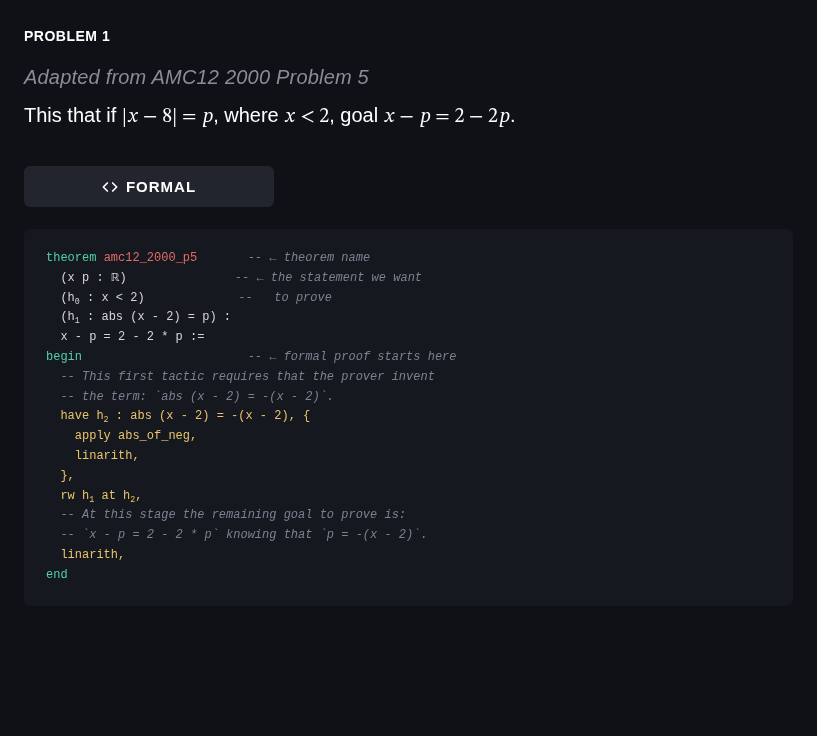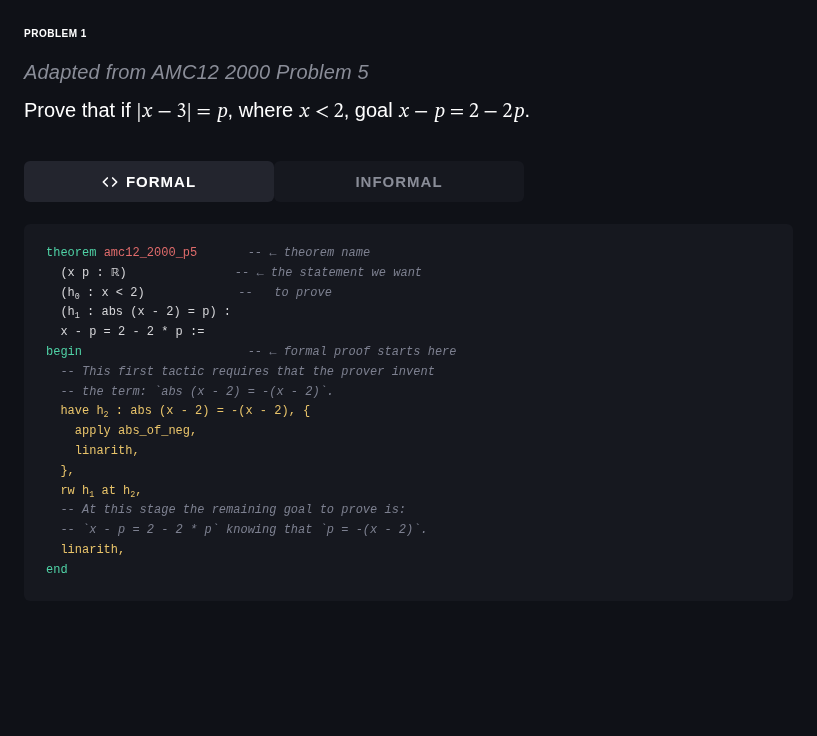--- a/index.html
+++ b/index.html
@@ -6,21 +6,21 @@
   body {
     background: #0f1117;
     color: #e8e8ea;
     font-family: -apple-system, BlinkMacSystemFont, "Segoe UI", sans-serif;
     width: 817px;
     height: 736px;
     padding: 28px 24px;
     overflow: hidden;
   }
   .heading {
-    font-size: 10px;
+    font-size: 14px;
     font-weight: 700;
     letter-spacing: 0.5px;
     color: #ffffff;
     margin-bottom: 22px;
   }
   .subtitle {
     font-size: 20px;
     font-style: italic;
     color: #8a8d98;
     margin-bottom: 15px;
@@ -79,33 +79,30 @@
   .sub { font-size: 0.7em; vertical-align: sub; line-height: 0; }
 </style>
 </head>
 <body>
 
 <div class="heading">PROBLEM 1</div>
 
 <div class="subtitle">Adapted from AMC12 2000 Problem 5</div>
 
 <div class="prompt">
-  <span>Prove that if </span><span class="math">|𝑥 − 3| = 𝑝</span><span>, where </span><span class="math">𝑥 &lt; 2</span><span>, goal </span><span class="math">𝑥 − 𝑝 = 2 − 2𝑝</span><span>.</span>
+  <span>This that if </span><span class="math">|𝑥 − 8| = 𝑝</span><span>, where </span><span class="math">𝑥 &lt; 2</span><span>, goal </span><span class="math">𝑥 − 𝑝 = 2 − 2𝑝</span><span>.</span>
 </div>
 
 <div class="tabs">
   <div class="tab active">
     <svg viewBox="0 0 24 24" fill="none" stroke="currentColor" stroke-width="2.5" stroke-linecap="round" stroke-linejoin="round">
         <polyline points="16 18 22 12 16 6"></polyline>
         <polyline points="8 6 2 12 8 18"></polyline>
       </svg>
     <span>FORMAL</span>
-  </div>
-  <div class="tab">
-    <span>INFORMAL</span>
   </div>
 </div>
 
 <div class="codeblock"><span class="tok-kw">theorem</span> <span class="tok-name">amc12_2000_p5</span>       <span class="tok-cmt">-- ← theorem name</span>
 <span>  (x p : </span><span class="tok-bb">ℝ</span><span>)</span>               <span class="tok-cmt">-- ← the statement we want</span>
 <span>  (h</span><span class="sub">0</span><span> : x &lt; 2)</span>             <span class="tok-cmt">--   to prove</span>
 <span>  (h</span><span class="sub">1</span><span> : abs (x - 2) = p) :</span>
 <span>  x - p = 2 - 2 * p :=</span>
 <span class="tok-kw">begin</span>                       <span class="tok-cmt">-- ← formal proof starts here</span>
 <span class="tok-cmt">  -- This first tactic requires that the prover invent</span>

